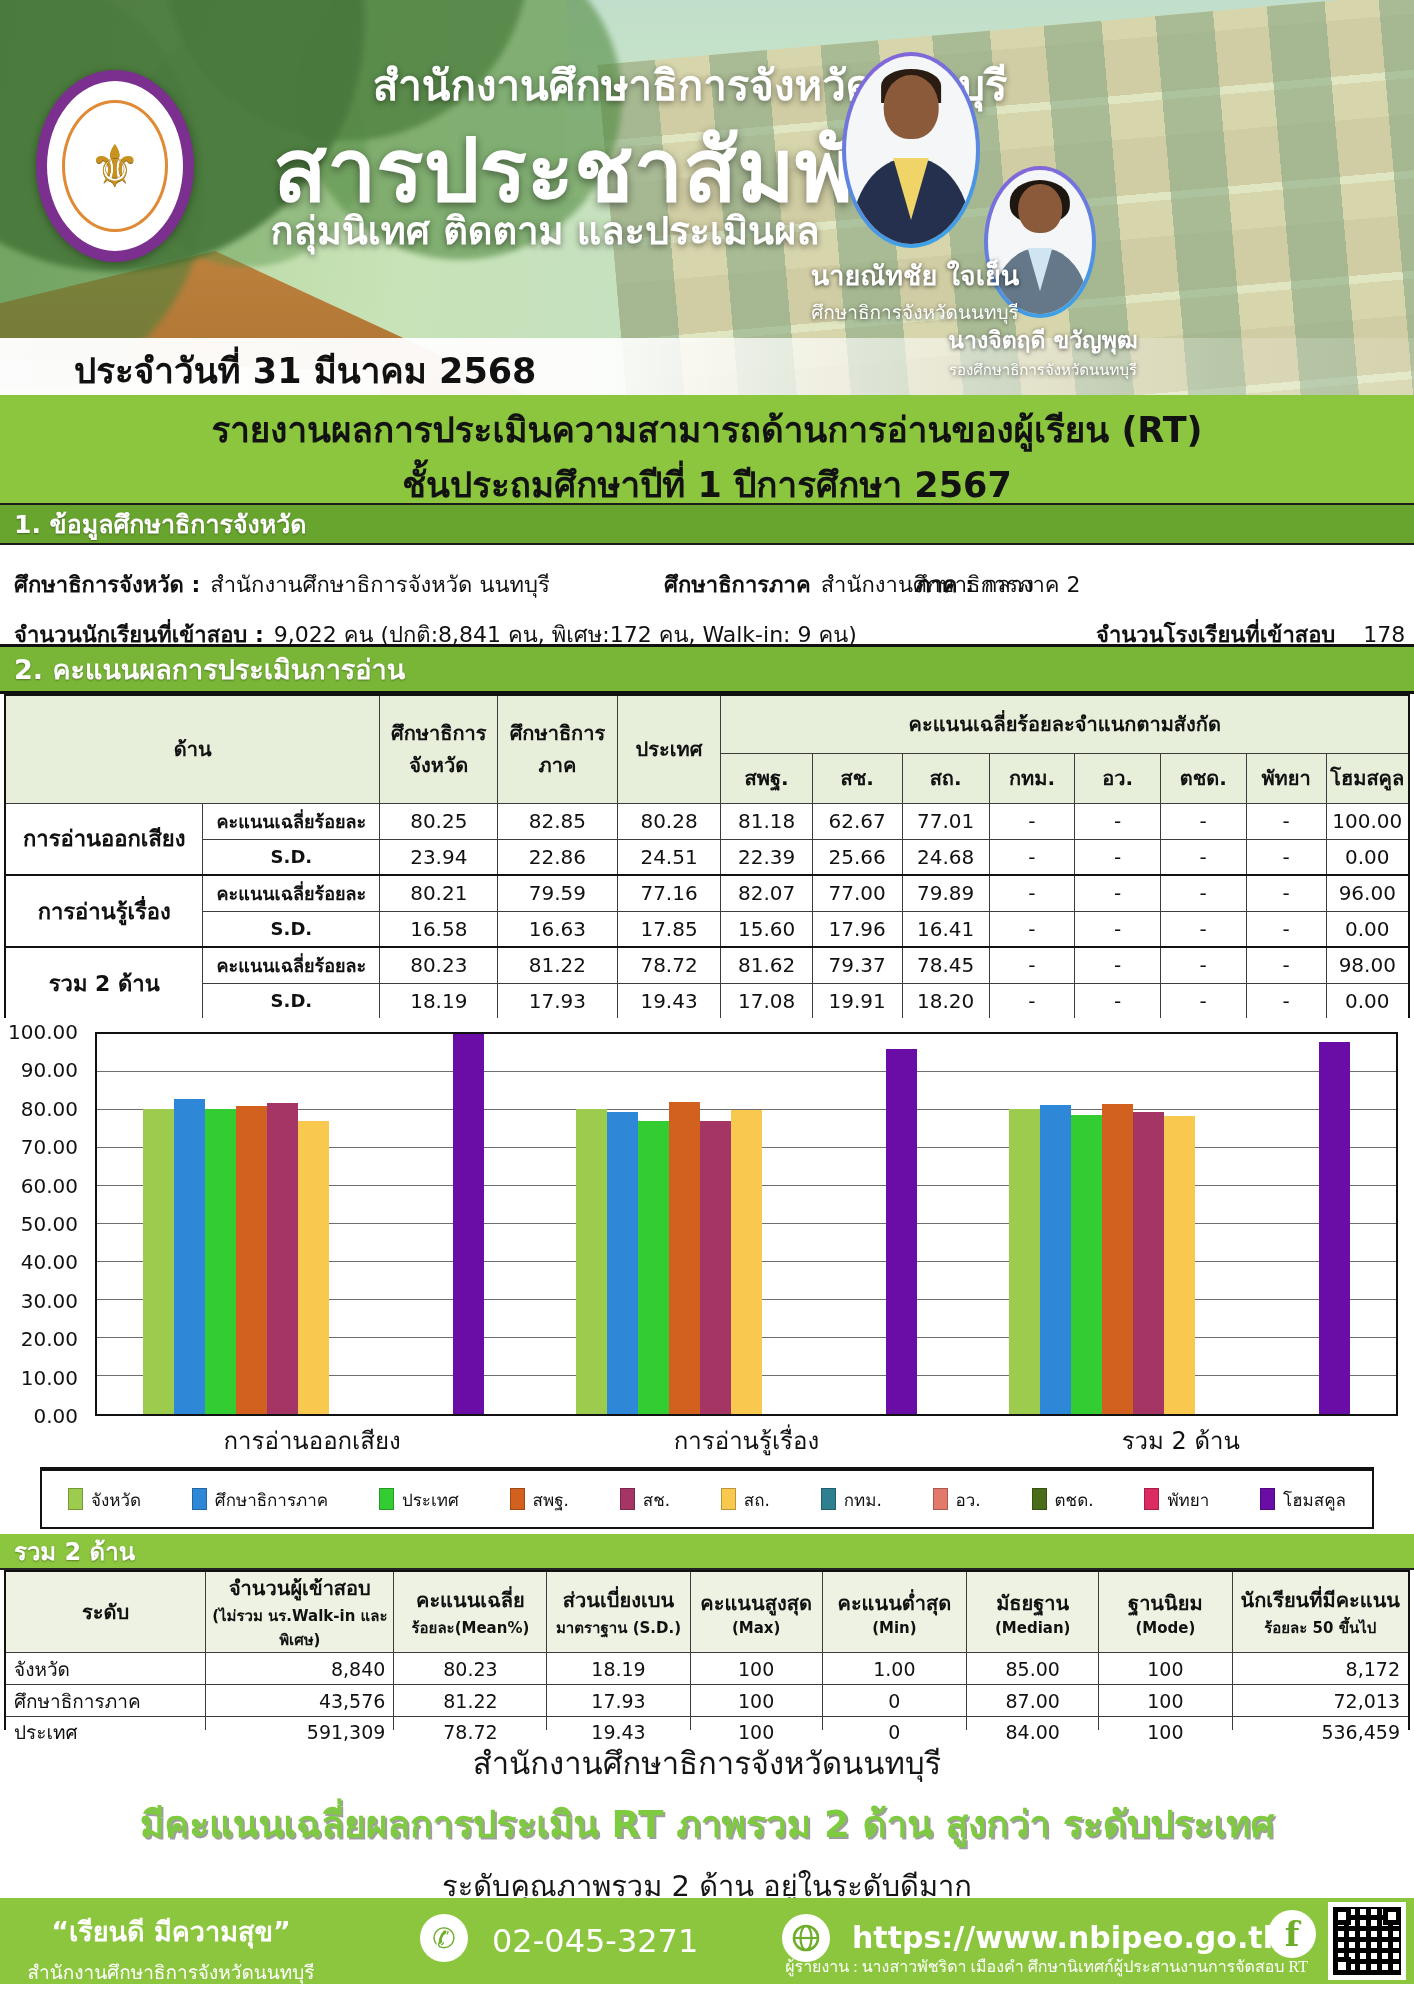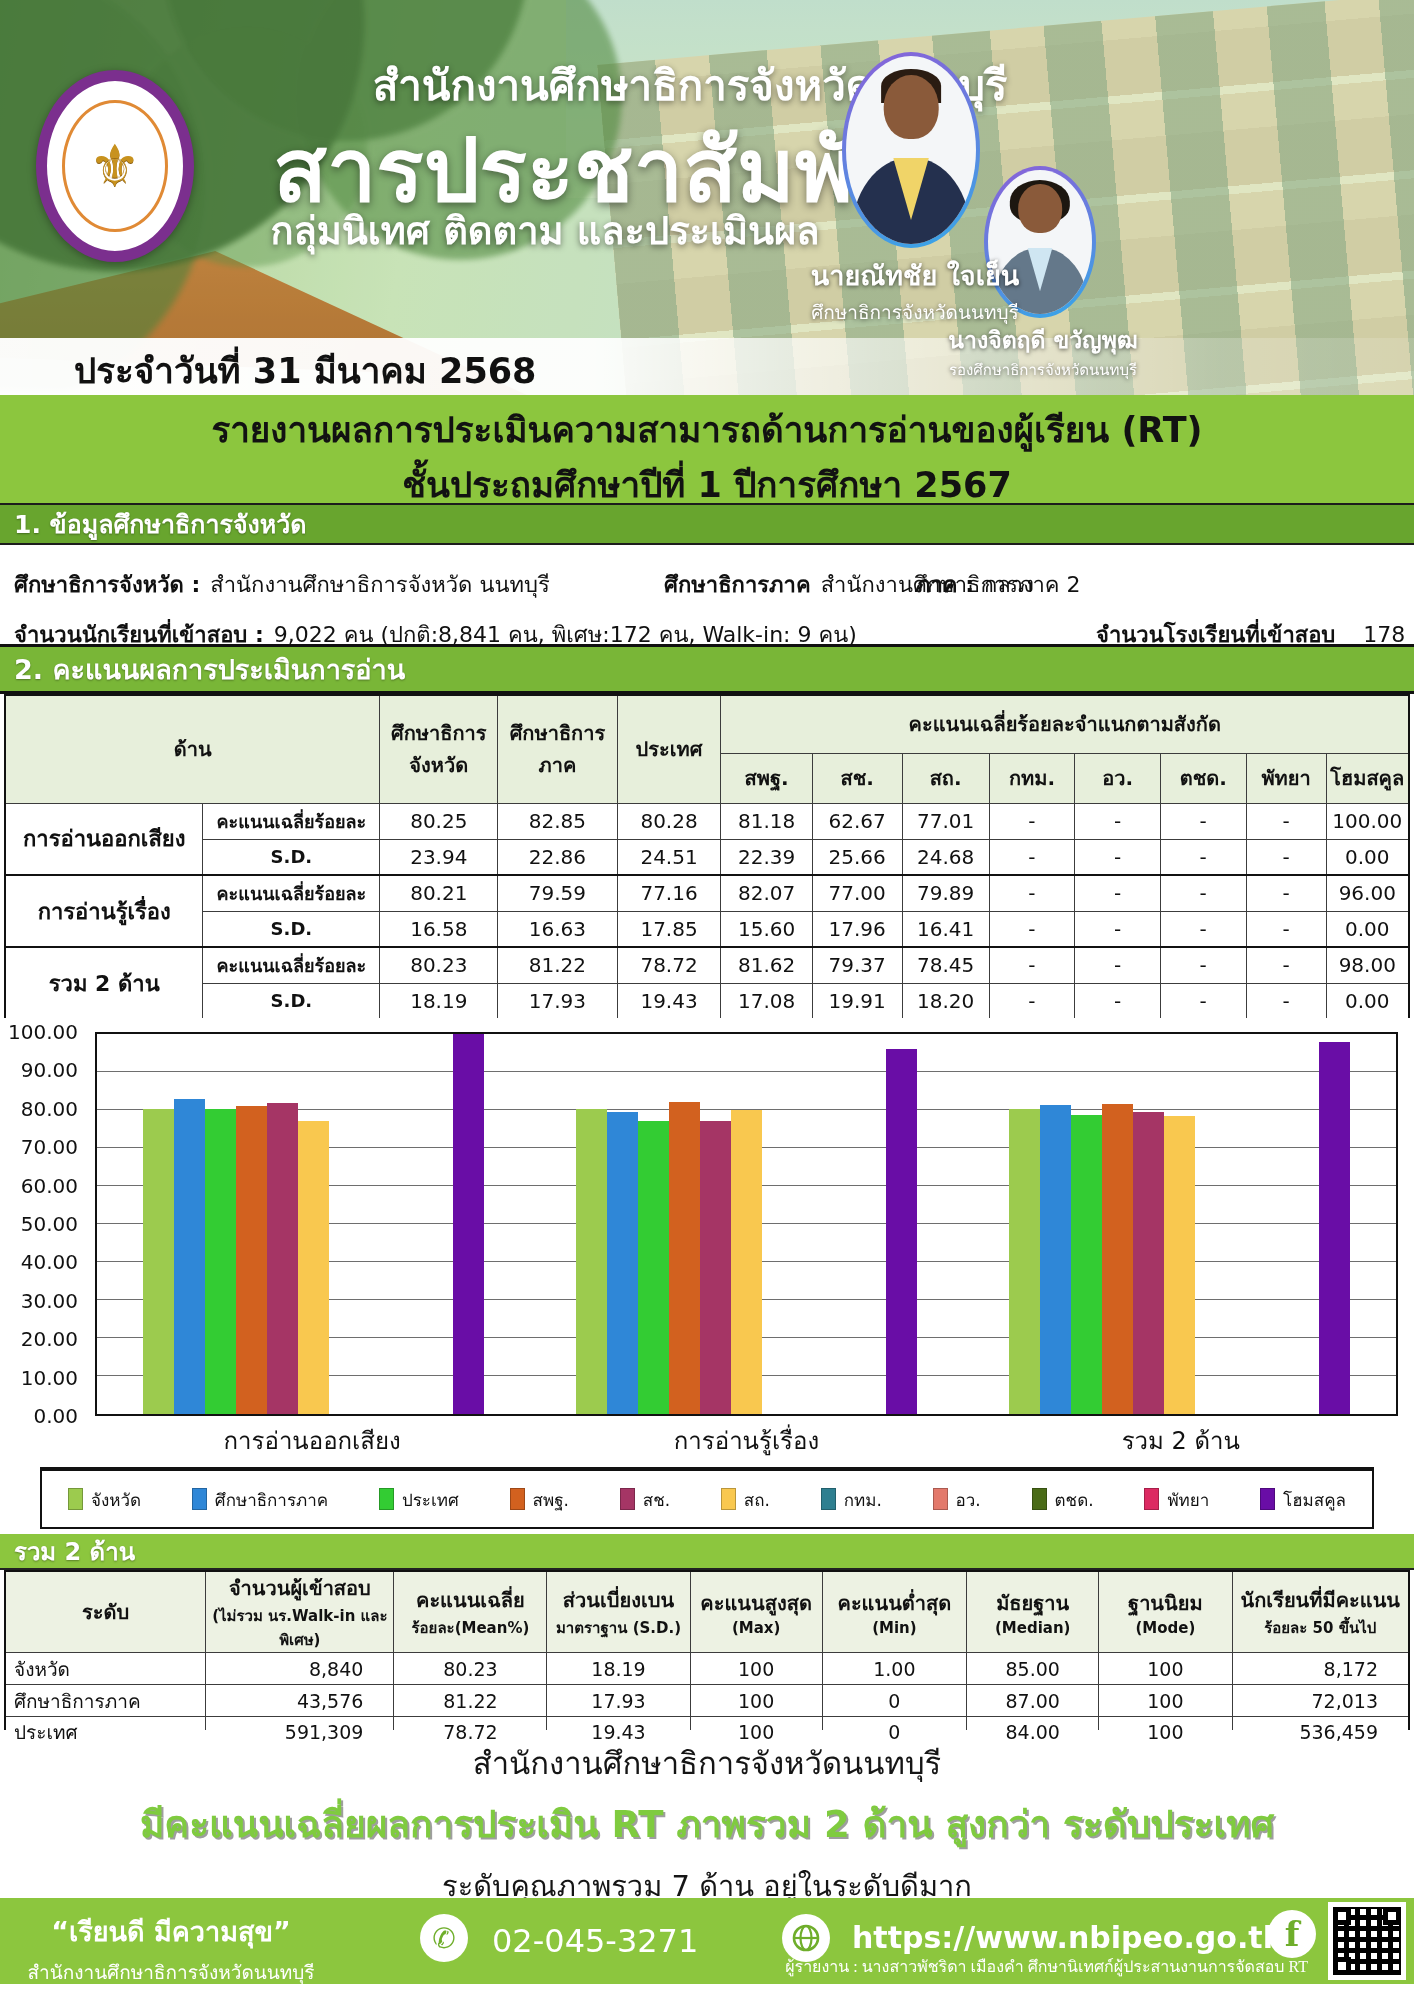--- a/index.html
+++ b/index.html
@@ -130,21 +130,21 @@
 
   
   .bt-wrap { height:160px; padding:0 4px; }
   .bt { border:2px solid #111; }
   .bt th, .bt td { border:1px solid #3c3c3c; color:#111; }
   .bt thead th { background:#EDF2E3; font-size:20px; font-weight:700; height:62px; text-align:center; }
   .bt thead th .sub { font-size:15px; font-weight:700; }
   .bt tbody tr { height:32px; background:#fff; }
   .bt td { font-size:19px; text-align:center; }
   .bt td.lft { text-align:left; padding-left:8px; }
-  .bt td.rgt { text-align:right; padding-right:30px; }
+  .bt td.rgt { text-align:right; padding-right:8px; }
 
   
   .summary { height:168px; text-align:center; background:#fff; padding-top:8px; }
   .sum1 { font-size:31px; color:#151515; }
   .sum2 { font-size:37px; font-weight:800; color:#7FCB3F; margin-top:6px;
     text-shadow:2px 2px 0 rgba(40,40,40,.45); }
   .sum3 { font-size:29px; color:#151515; margin-top:10px; }
   .sum4 { font-size:29px; color:#151515; margin-top:4px; }
 
   
@@ -580,21 +580,21 @@
             <td>100</td>
             <td class="rgt">536,459</td>
           </tr>
         </tbody>
     </table>
   </div>
 
   <div class="summary">
     <div class="sum1">สำนักงานศึกษาธิการจังหวัดนนทบุรี</div>
     <div class="sum2">มีคะแนนเฉลี่ยผลการประเมิน RT ภาพรวม 2 ด้าน สูงกว่า ระดับประเทศ</div>
-    <div class="sum3">ระดับคุณภาพรวม 7 ด้าน อยู่ในระดับดีมาก</div>
+    <div class="sum3">ระดับคุณภาพรวม 2 ด้าน อยู่ในระดับดีมาก</div>
     <div class="sum4">นักเรียนที่มีคะแนน ร้อยละ 50 ขึ้นไป จำนวน 8,172 คน คิดเป็นร้อยละ 92.44</div>
   </div>
 
   <div class="footer">
     <div class="f-quote">
       <div class="q">“เรียนดี มีความสุข”</div>
       <div class="o">สำนักงานศึกษาธิการจังหวัดนนทบุรี</div>
     </div>
     <div class="circle-ic ic-phone">✆</div>
     <div class="f-phone">02-045-3271</div>

